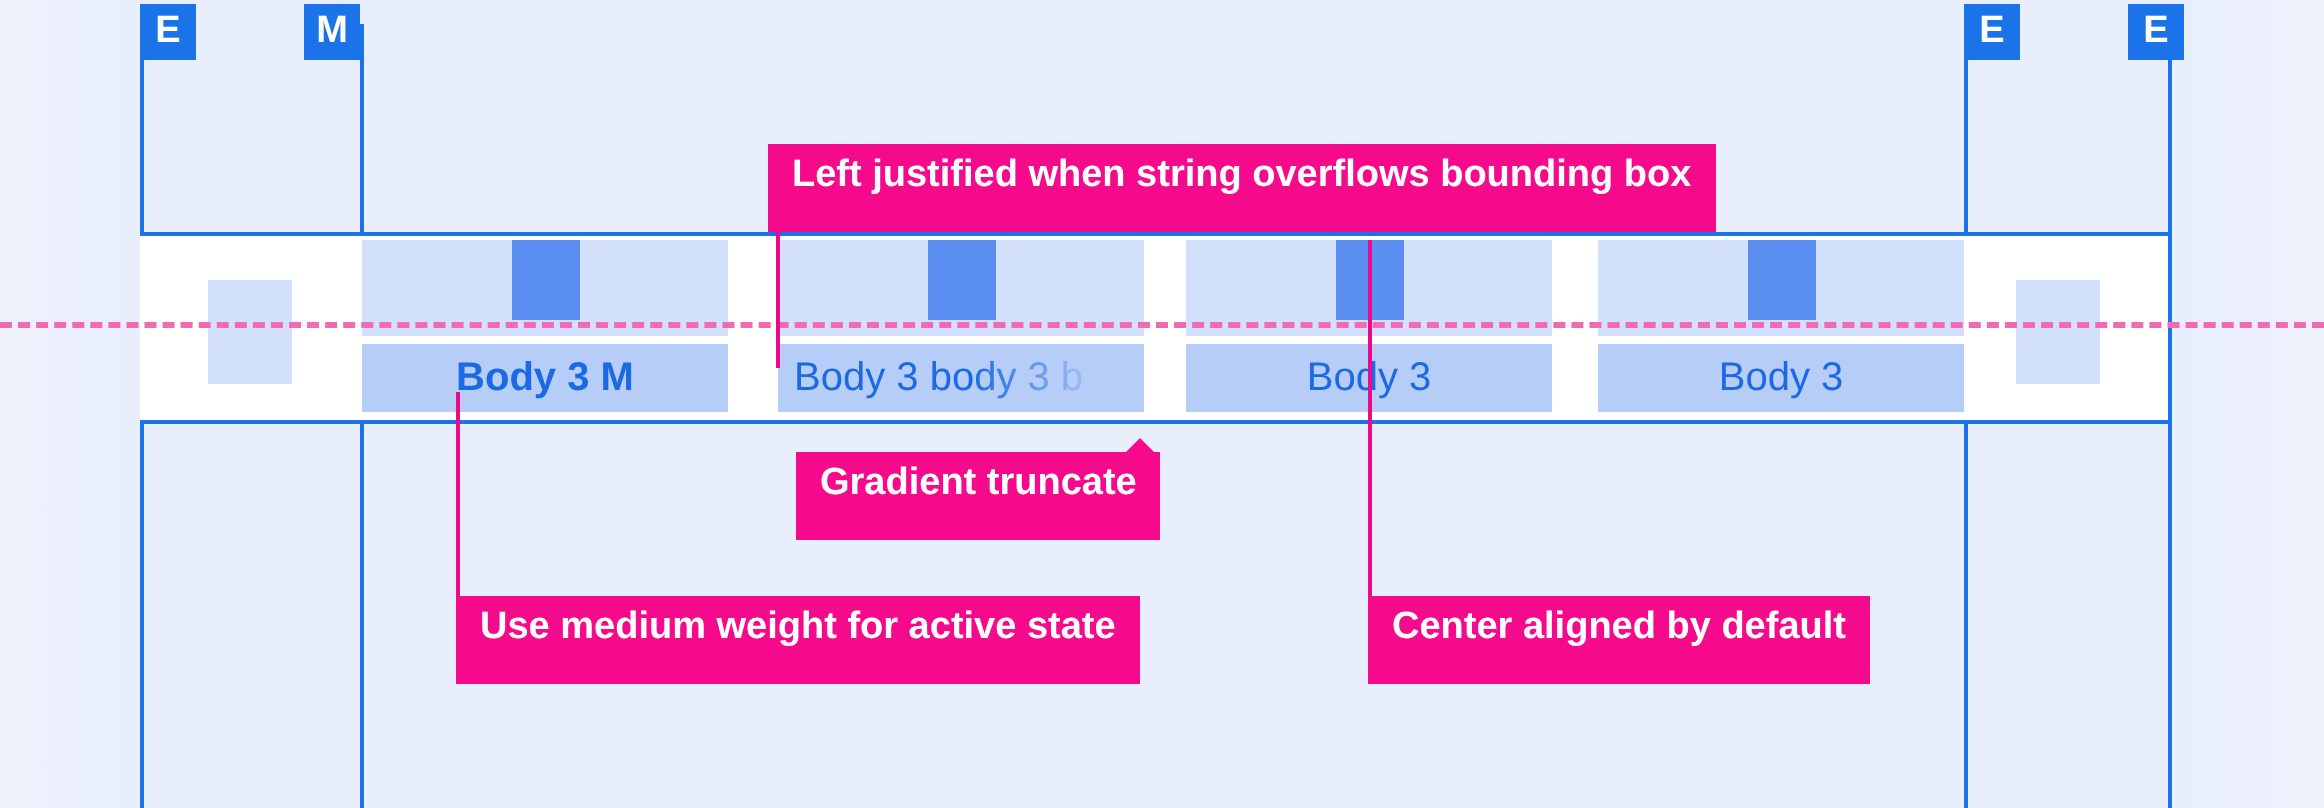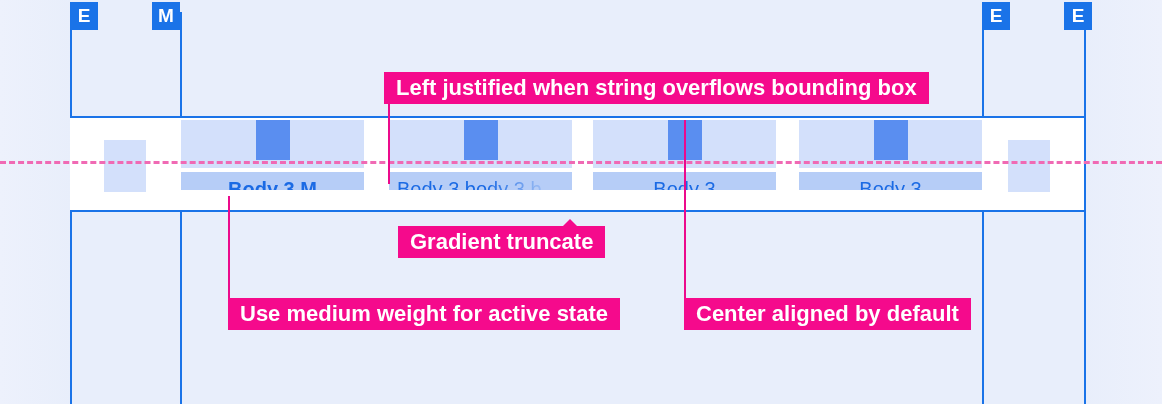--- a/index.html
+++ b/index.html
@@ -99,21 +99,21 @@
     transform: translateX(-50%);
     width: 34px;
     height: 40px;
     background: #5a8ef0;
   }
   .chip-label {
     position: absolute;
     left: 0;
     top: 52px;
     width: 100%;
-    height: 18px;
+    height: 34px;
     background: #b6cdf7;
     color: #1b6ae4;
     font-size: 20px;
     line-height: 34px;
     text-align: center;
     white-space: nowrap;
     overflow: hidden;
     box-sizing: border-box;
   }
   .chip-label.medium {
@@ -149,23 +149,23 @@
     width: 2px;
     background: #ec0a8c;
   }
 
   
   .tag {
     position: absolute;
     background: #f50a8c;
     color: #ffffff;
     font-weight: bold;
-    font-size: 22px;
+    font-size: 19px;
     line-height: 32px;
-    height: 32px;
+    height: 44px;
     padding: 0 12px;
     white-space: nowrap;
     box-sizing: border-box;
     text-align: center;
   }
   .tag-arrow {
     position: absolute;
     width: 0; height: 0;
     border-left: 7px solid transparent;
     border-right: 7px solid transparent;

